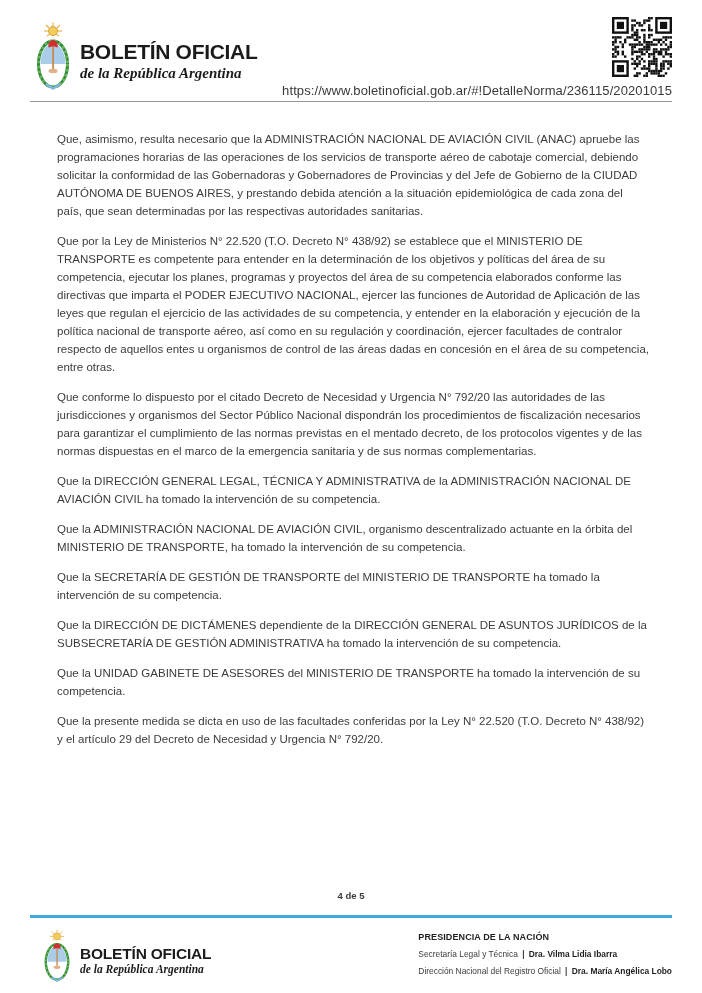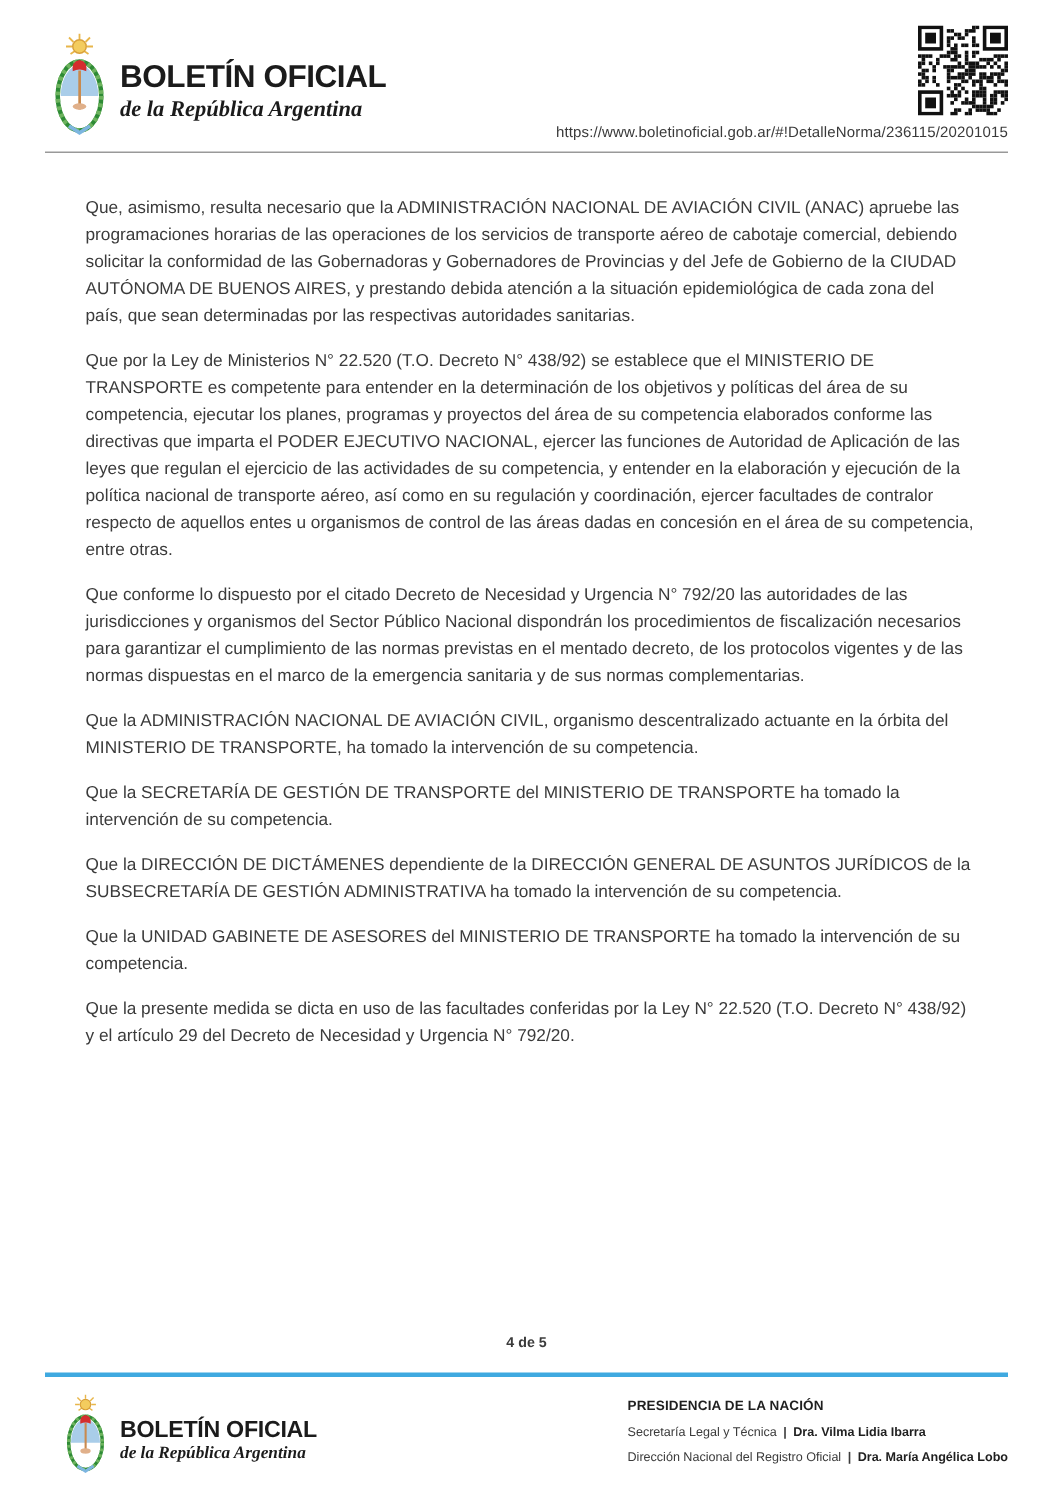--- a/index.html
+++ b/index.html
@@ -14,21 +14,21 @@
   .masthead-text { position:absolute; left:80px; top:41px; }
   .masthead-title {
     font-size:21px; font-weight:700; color:#1b1b1b; letter-spacing:-0.3px; line-height:22px;
   }
   .masthead-subtitle {
     font-family:"Liberation Serif", serif; font-style:italic; font-weight:700;
     font-size:15px; color:#1b1b1b; line-height:18px; margin-top:1px;
   }
   .qr-box { position:absolute; left:612px; top:17px; width:60px; height:60px; }
   .doc-url {
-    position:absolute; right:30px; top:83px; font-size:10px; color:#3a3a3a;
+    position:absolute; right:30px; top:83px; font-size:13px; color:#3a3a3a;
     text-decoration:none; letter-spacing:0.1px;
   }
   .header-rule { position:absolute; left:30px; right:30px; top:101px; height:1px; background:#999999; }
 
   
   .doc-body { position:absolute; left:57px; top:130px; width:592px; }
   .para { margin:0 0 12px 0; font-size:11.5px; line-height:18px; color:#3b3b3b; text-align:left; }
 
   
   .page-number { position:absolute; left:0; right:0; top:890px; text-align:center; font-size:9.5px; color:#3b3b3b;font-weight:bold; }
@@ -300,20 +300,21 @@
           <rect x="50.4" y="57.599999999999994" width="2.4" height="2.4" fill="#111"></rect>
         </svg></span>
     <a class="doc-url" href="#">https://www.boletinoficial.gob.ar/#!DetalleNorma/236115/20201015</a>
     <div class="header-rule" style="background: rgb(153, 153, 153);"></div>
   </div>
 
   <div class="doc-body">
       <p class="para">Que, asimismo, resulta necesario que la ADMINISTRACIÓN NACIONAL DE AVIACIÓN CIVIL (ANAC) apruebe las programaciones horarias de las operaciones de los servicios de transporte aéreo de cabotaje comercial, debiendo solicitar la conformidad de las Gobernadoras y Gobernadores de Provincias y del Jefe de Gobierno de la CIUDAD AUTÓNOMA DE BUENOS AIRES, y prestando debida atención a la situación epidemiológica de cada zona del país, que sean determinadas por las respectivas autoridades sanitarias.</p>
       <p class="para">Que por la Ley de Ministerios N° 22.520 (T.O. Decreto N° 438/92) se establece que el MINISTERIO DE TRANSPORTE es competente para entender en la determinación de los objetivos y políticas del área de su competencia, ejecutar los planes, programas y proyectos del área de su competencia elaborados conforme las directivas que imparta el PODER EJECUTIVO NACIONAL, ejercer las funciones de Autoridad de Aplicación de las leyes que regulan el ejercicio de las actividades de su competencia, y entender en la elaboración y ejecución de la política nacional de transporte aéreo, así como en su regulación y coordinación, ejercer facultades de contralor respecto de aquellos entes u organismos de control de las áreas dadas en concesión en el área de su competencia, entre otras.</p>
       <p class="para">Que conforme lo dispuesto por el citado Decreto de Necesidad y Urgencia N° 792/20 las autoridades de las jurisdicciones y organismos del Sector Público Nacional dispondrán los procedimientos de fiscalización necesarios para garantizar el cumplimiento de las normas previstas en el mentado decreto, de los protocolos vigentes y de las normas dispuestas en el marco de la emergencia sanitaria y de sus normas complementarias.</p>
+      <p class="para">Que la DIRECCIÓN GENERAL LEGAL, TÉCNICA Y ADMINISTRATIVA de la ADMINISTRACIÓN NACIONAL DE AVIACIÓN CIVIL ha tomado la intervención de su competencia.</p>
       <p class="para">Que la ADMINISTRACIÓN NACIONAL DE AVIACIÓN CIVIL, organismo descentralizado actuante en la órbita del MINISTERIO DE TRANSPORTE, ha tomado la intervención de su competencia.</p>
       <p class="para">Que la SECRETARÍA DE GESTIÓN DE TRANSPORTE del MINISTERIO DE TRANSPORTE ha tomado la intervención de su competencia.</p>
       <p class="para">Que la DIRECCIÓN DE DICTÁMENES dependiente de la DIRECCIÓN GENERAL DE ASUNTOS JURÍDICOS de la SUBSECRETARÍA DE GESTIÓN ADMINISTRATIVA ha tomado la intervención de su competencia.</p>
       <p class="para">Que la UNIDAD GABINETE DE ASESORES del MINISTERIO DE TRANSPORTE ha tomado la intervención de su competencia.</p>
       <p class="para">Que la presente medida se dicta en uso de las facultades conferidas por la Ley N° 22.520 (T.O. Decreto N° 438/92) y el artículo 29 del Decreto de Necesidad y Urgencia N° 792/20.</p>
     </div>
 
   <div>
     <div class="page-number">4 de 5</div>
     <div class="footer-rule" style="background: rgb(63, 169, 224);"></div>

